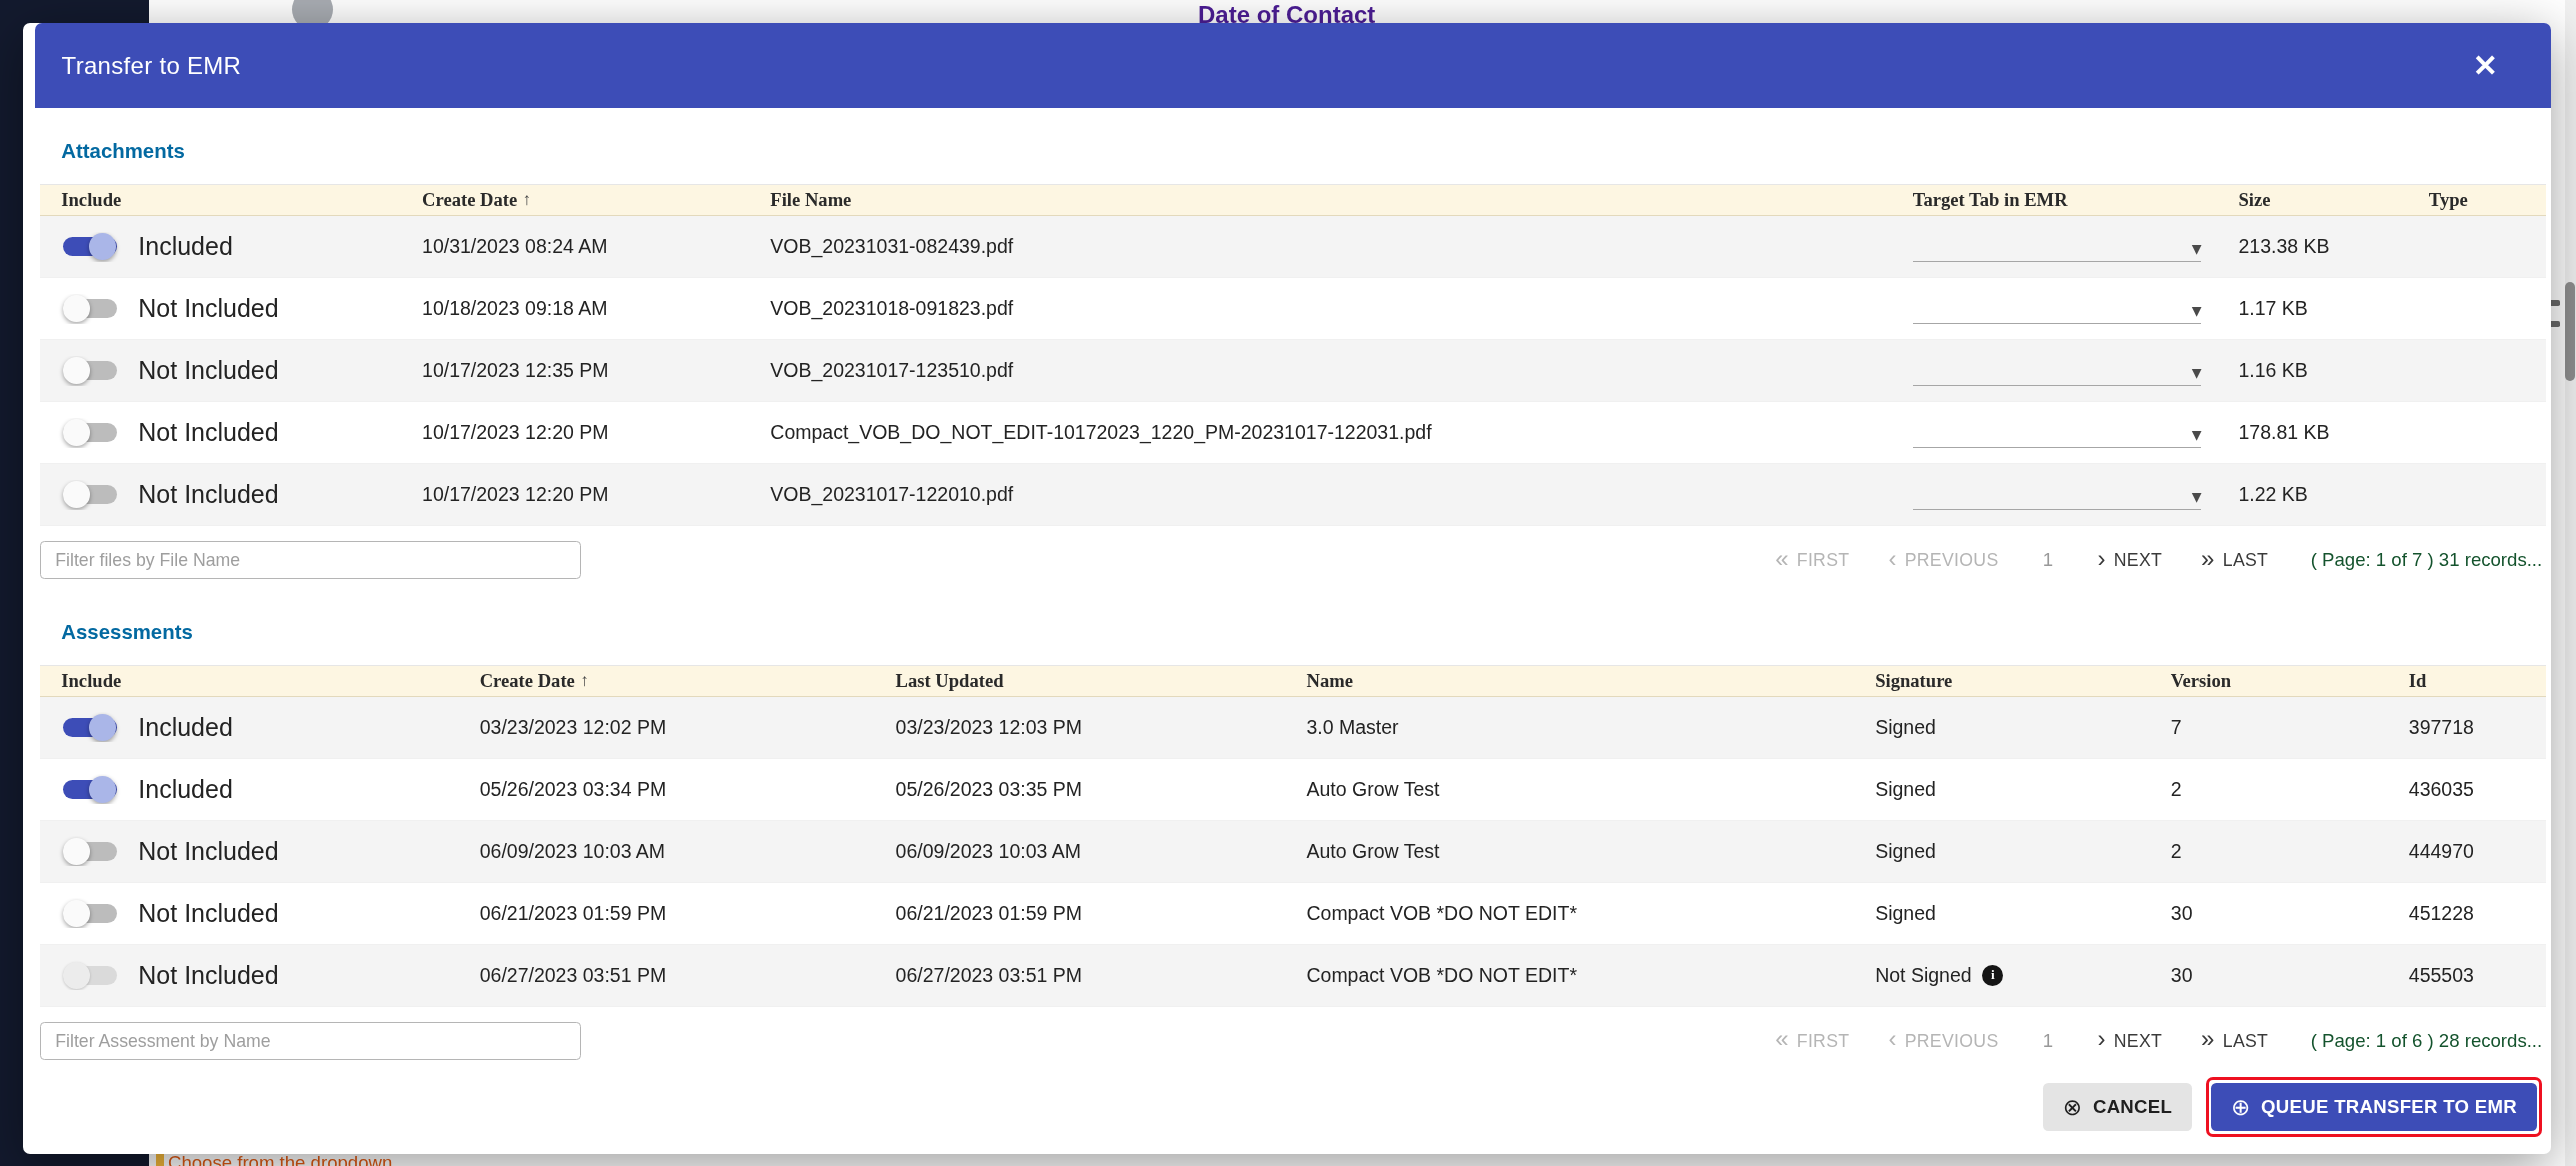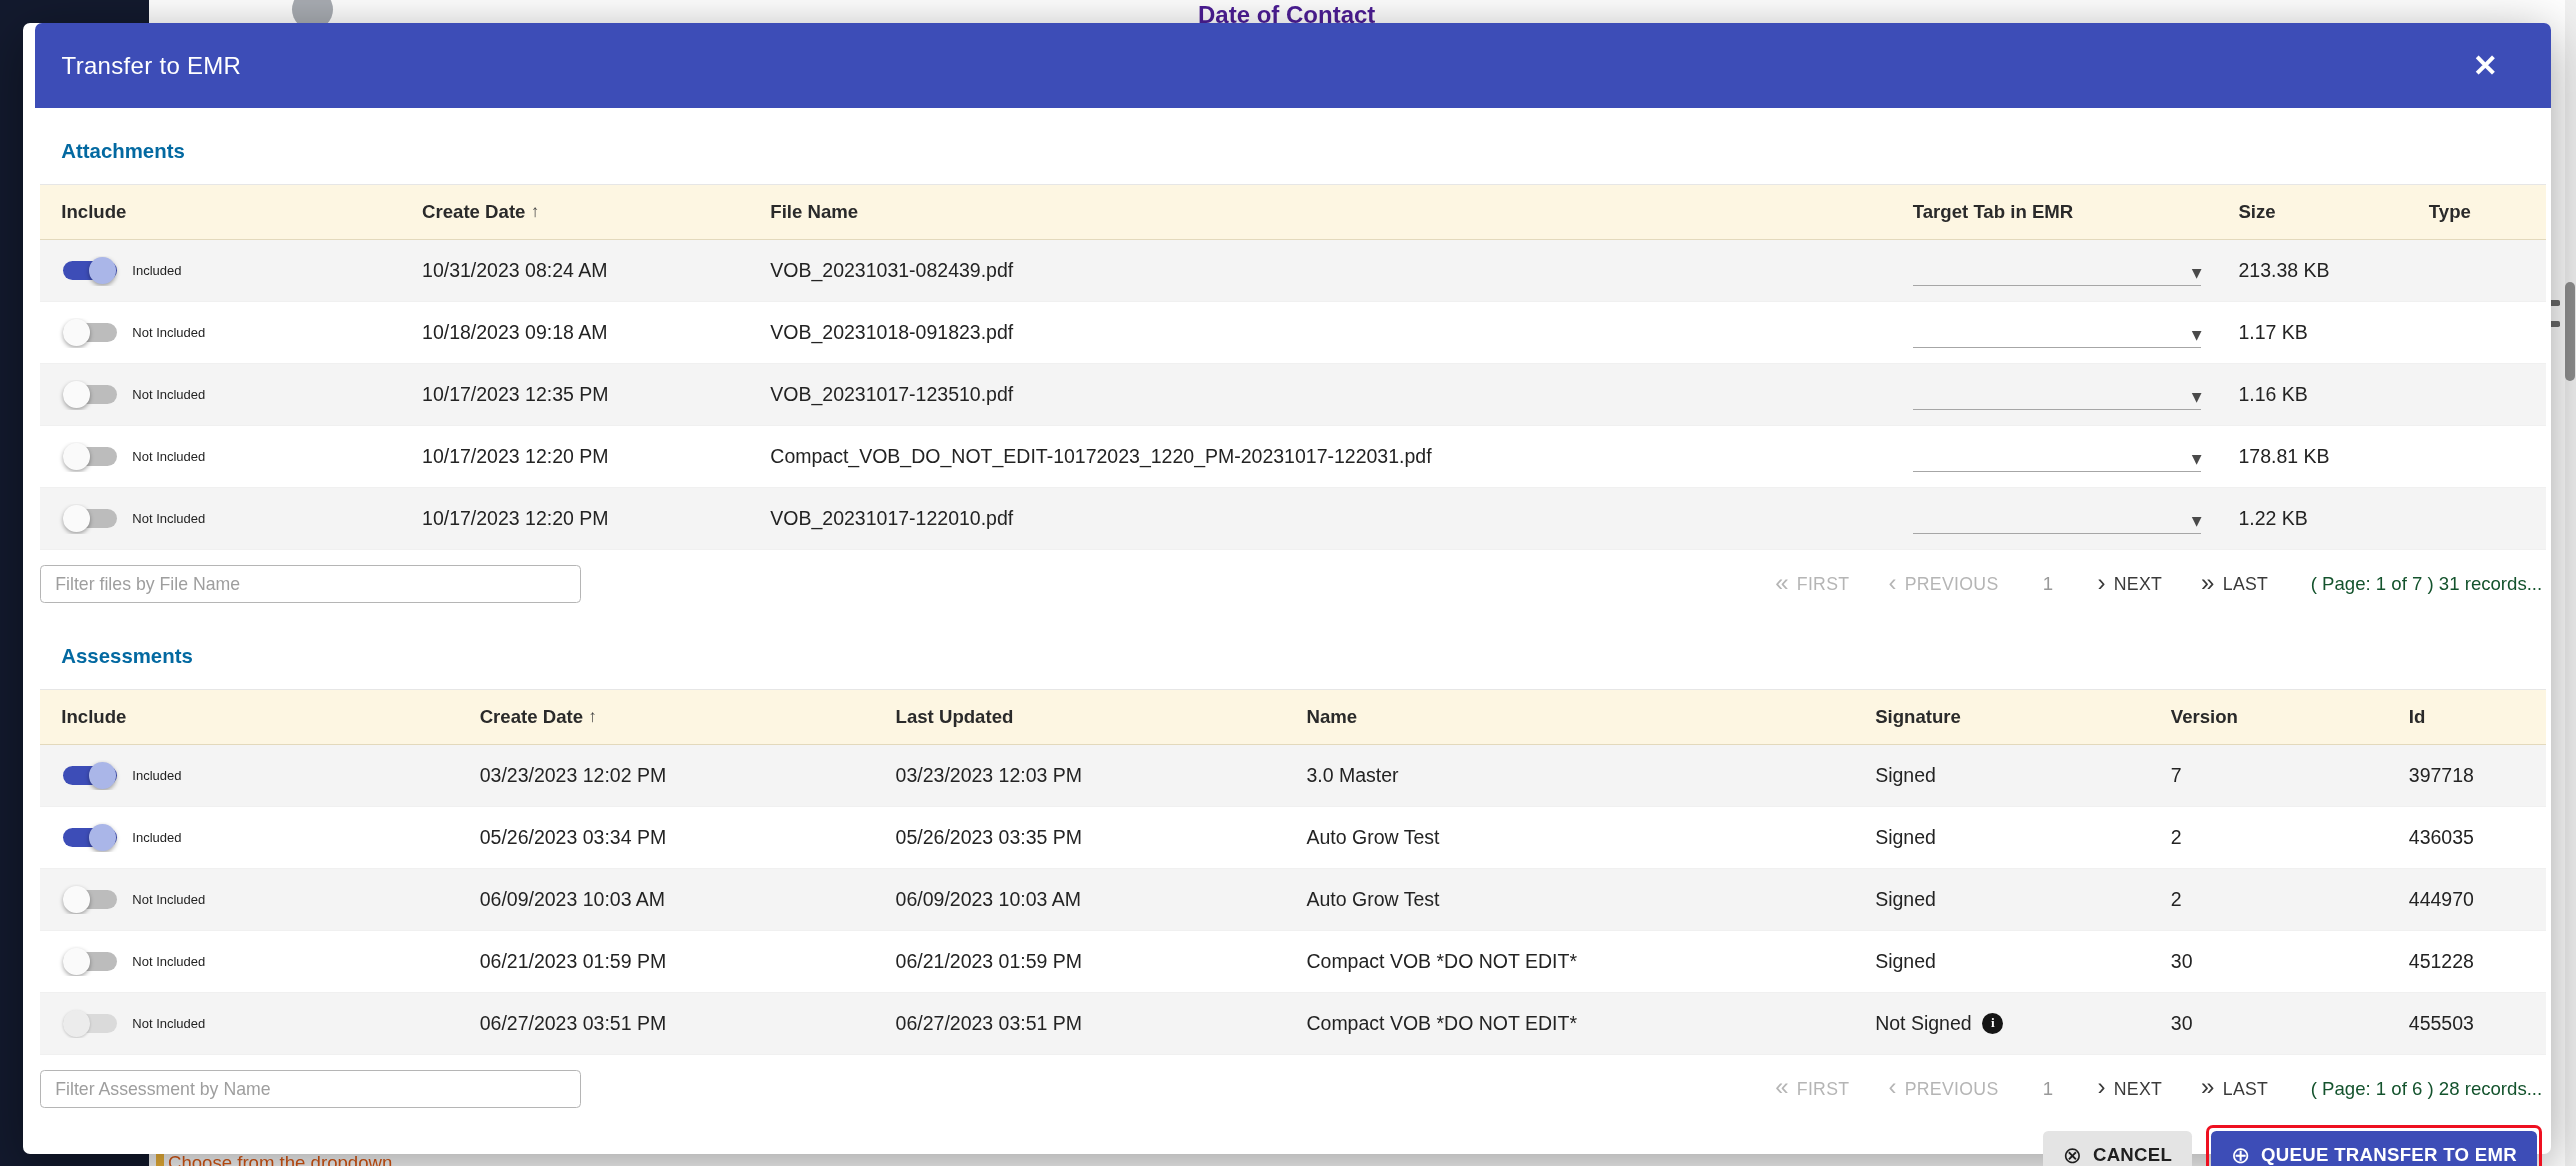--- a/index.html
+++ b/index.html
@@ -41,39 +41,39 @@
   .modal-body { flex: 1 1 auto; padding: 32px 5.3px 5.3px 5.3px; }
 
   .section-label { font-size: 20.4px; font-weight: 600; color: #0369a1; margin: 0 0 21px 21px; }
   .section-label.second { margin-top: 35px; }
 
   
   .thead, .trow { display: grid; align-items: center; }
   .atable .thead, .atable .trow { grid-template-columns: 14.4% 13.9% 45.6% 13% 7.6% 1fr; }
   .stable .thead, .stable .trow { grid-template-columns: 16.7% 16.6% 16.4% 22.7% 11.8% 9.5% 1fr; }
   .thead {
-    height: 56px; background: var(--table-header-bg, #fdf6e2);
-    border-top: 0.9px solid #e6e6e6; border-bottom: 0.9px solid #e3d9bc;
+    height: 32px; background: var(--table-header-bg, #fdf6e2);
+    border-top: 0.9px solid #e6e6e6; border-bottom: 0.9px solid #e3d9bc; font-family: Liberation Serif, serif;
   }
   .hcell { font-size: 18.6px; font-weight: 700; color: #2a2a2a; padding-left: 21px; display: flex; align-items: center; gap: 5.3px; }
   .sort-arrow { font-size: 17px; font-weight: 700; color: #444; }
   .trow { height: 62px; background: #ffffff; border-bottom: 0.9px solid #f0f0f0; }
   .trow.alt { background: var(--row-alt, #f4f4f4); }
   .cell { font-size: 19.5px; color: #232323; padding-left: 21px; white-space: nowrap; overflow: hidden; }
   .include-cell { display: flex; align-items: center; }
 
   
   .toggle { position: relative; width: 57px; height: 30px; flex: 0 0 auto; cursor: pointer; }
   .toggle .track { position: absolute; left: 1.8px; right: 1.8px; top: 5.3px; bottom: 5.3px; border-radius: 10.6px; background: #bcbcbc; }
   .toggle .thumb { position: absolute; top: 1.8px; left: 1.8px; width: 26.6px; height: 26.6px; border-radius: 50%; background: #fafafa; box-shadow: 0 1.8px 4.4px rgba(0,0,0,.35); }
   .toggle.on .track { background: var(--accent, #3d4db7); }
   .toggle.on .thumb { left: 28px; background: #aab6e8; }
   .toggle.disabled .track { background: #dadada; }
   .toggle.disabled .thumb { background: #ececec; box-shadow: 0 0.9px 2.7px rgba(0,0,0,.2); }
-  .toggle-label { margin-left: 14px; font-size: 13px; color: #232323; }
+  .toggle-label { margin-left: 20px; font-size: 25px; color: #232323; }
 
   
   .target-cell { padding-right: 16px; }
   .select-underline {
     display: flex; align-items: flex-end; justify-content: flex-end;
     height: 30px; width: 100%; border-bottom: 0.9px solid #a6a6a6; cursor: pointer;
   }
   .caret { font-size: 19.5px; color: #4a4a4a; line-height: 1; padding-bottom: 1.8px; }
 
   

